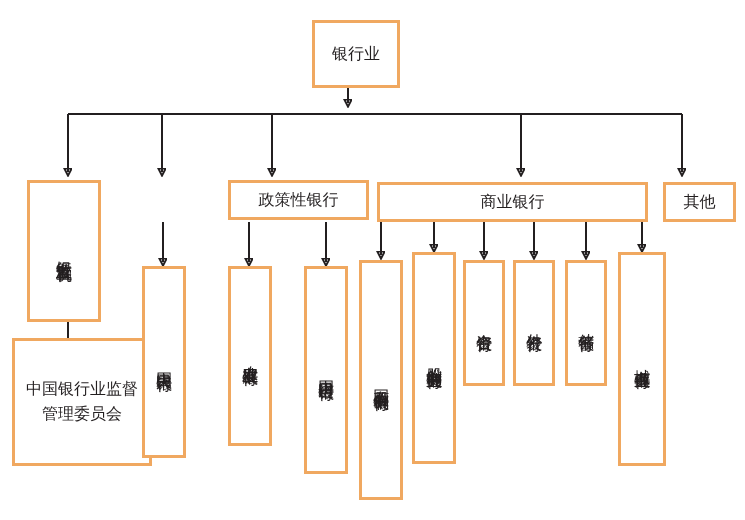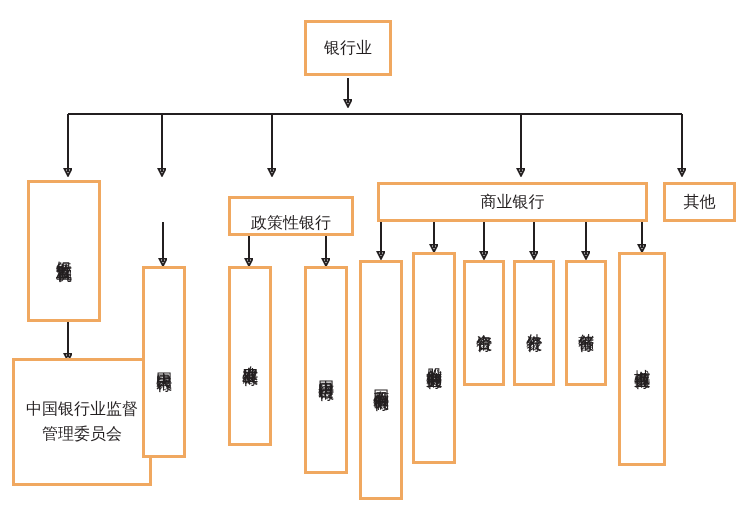--- a/index.html
+++ b/index.html
@@ -93,42 +93,42 @@
     <line x1="326" y1="222" x2="326" y2="262" marker-end="url(#arrow)"></line>
 
     <line x1="381" y1="222" x2="381" y2="255" marker-end="url(#arrow)"></line>
     <line x1="434" y1="222" x2="434" y2="248" marker-end="url(#arrow)"></line>
     <line x1="484" y1="222" x2="484" y2="255" marker-end="url(#arrow)"></line>
     <line x1="534" y1="222" x2="534" y2="255" marker-end="url(#arrow)"></line>
     <line x1="586" y1="222" x2="586" y2="255" marker-end="url(#arrow)"></line>
     <line x1="642" y1="222" x2="642" y2="248" marker-end="url(#arrow)"></line>
   </svg>
 
-  <div class="node h" style="left:304px; top:20px; width:88px; height:56px;text-align:right;">
+  <div class="node h" style="left:312px; top:20px; width:88px; height:68px;text-align:right;">
     <span>银行业</span>
   </div>
 
   <div class="node vwrap" style="left:27px; top:180px; width:74px; height:142px;">
     <span>银行业监管机构</span>
   </div>
 
 
-  <div class="node h" style="left:228px; top:196px; width:126px; height:40px;align-items:flex-end;">
+  <div class="node h" style="left:228px; top:180px; width:141px; height:40px;">
     <span>政策性银行</span>
   </div>
 
   <div class="node h" style="left:377px; top:182px; width:271px; height:40px;font-family:Liberation Serif, serif;">
     <span>商业银行</span>
   </div>
 
   <div class="node h" style="left:663px; top:182px; width:73px; height:40px;">
     <span>其他</span>
   </div>
 
-  <div class="node wrap" style="left:12px; top:358px; width:140px; height:128px;">
+  <div class="node wrap" style="left:12px; top:338px; width:140px; height:128px;">
     <span>中国银行业监督管理委员会</span>
   </div>
 
   <div class="node v" style="left:142px; top:266px; width:44px; height:192px;">
     <span>中国人民银行</span>
   </div>
 
   <div class="node v" style="left:228px; top:266px; width:44px; height:180px;">
     <span>农业发展银行</span>
   </div>

